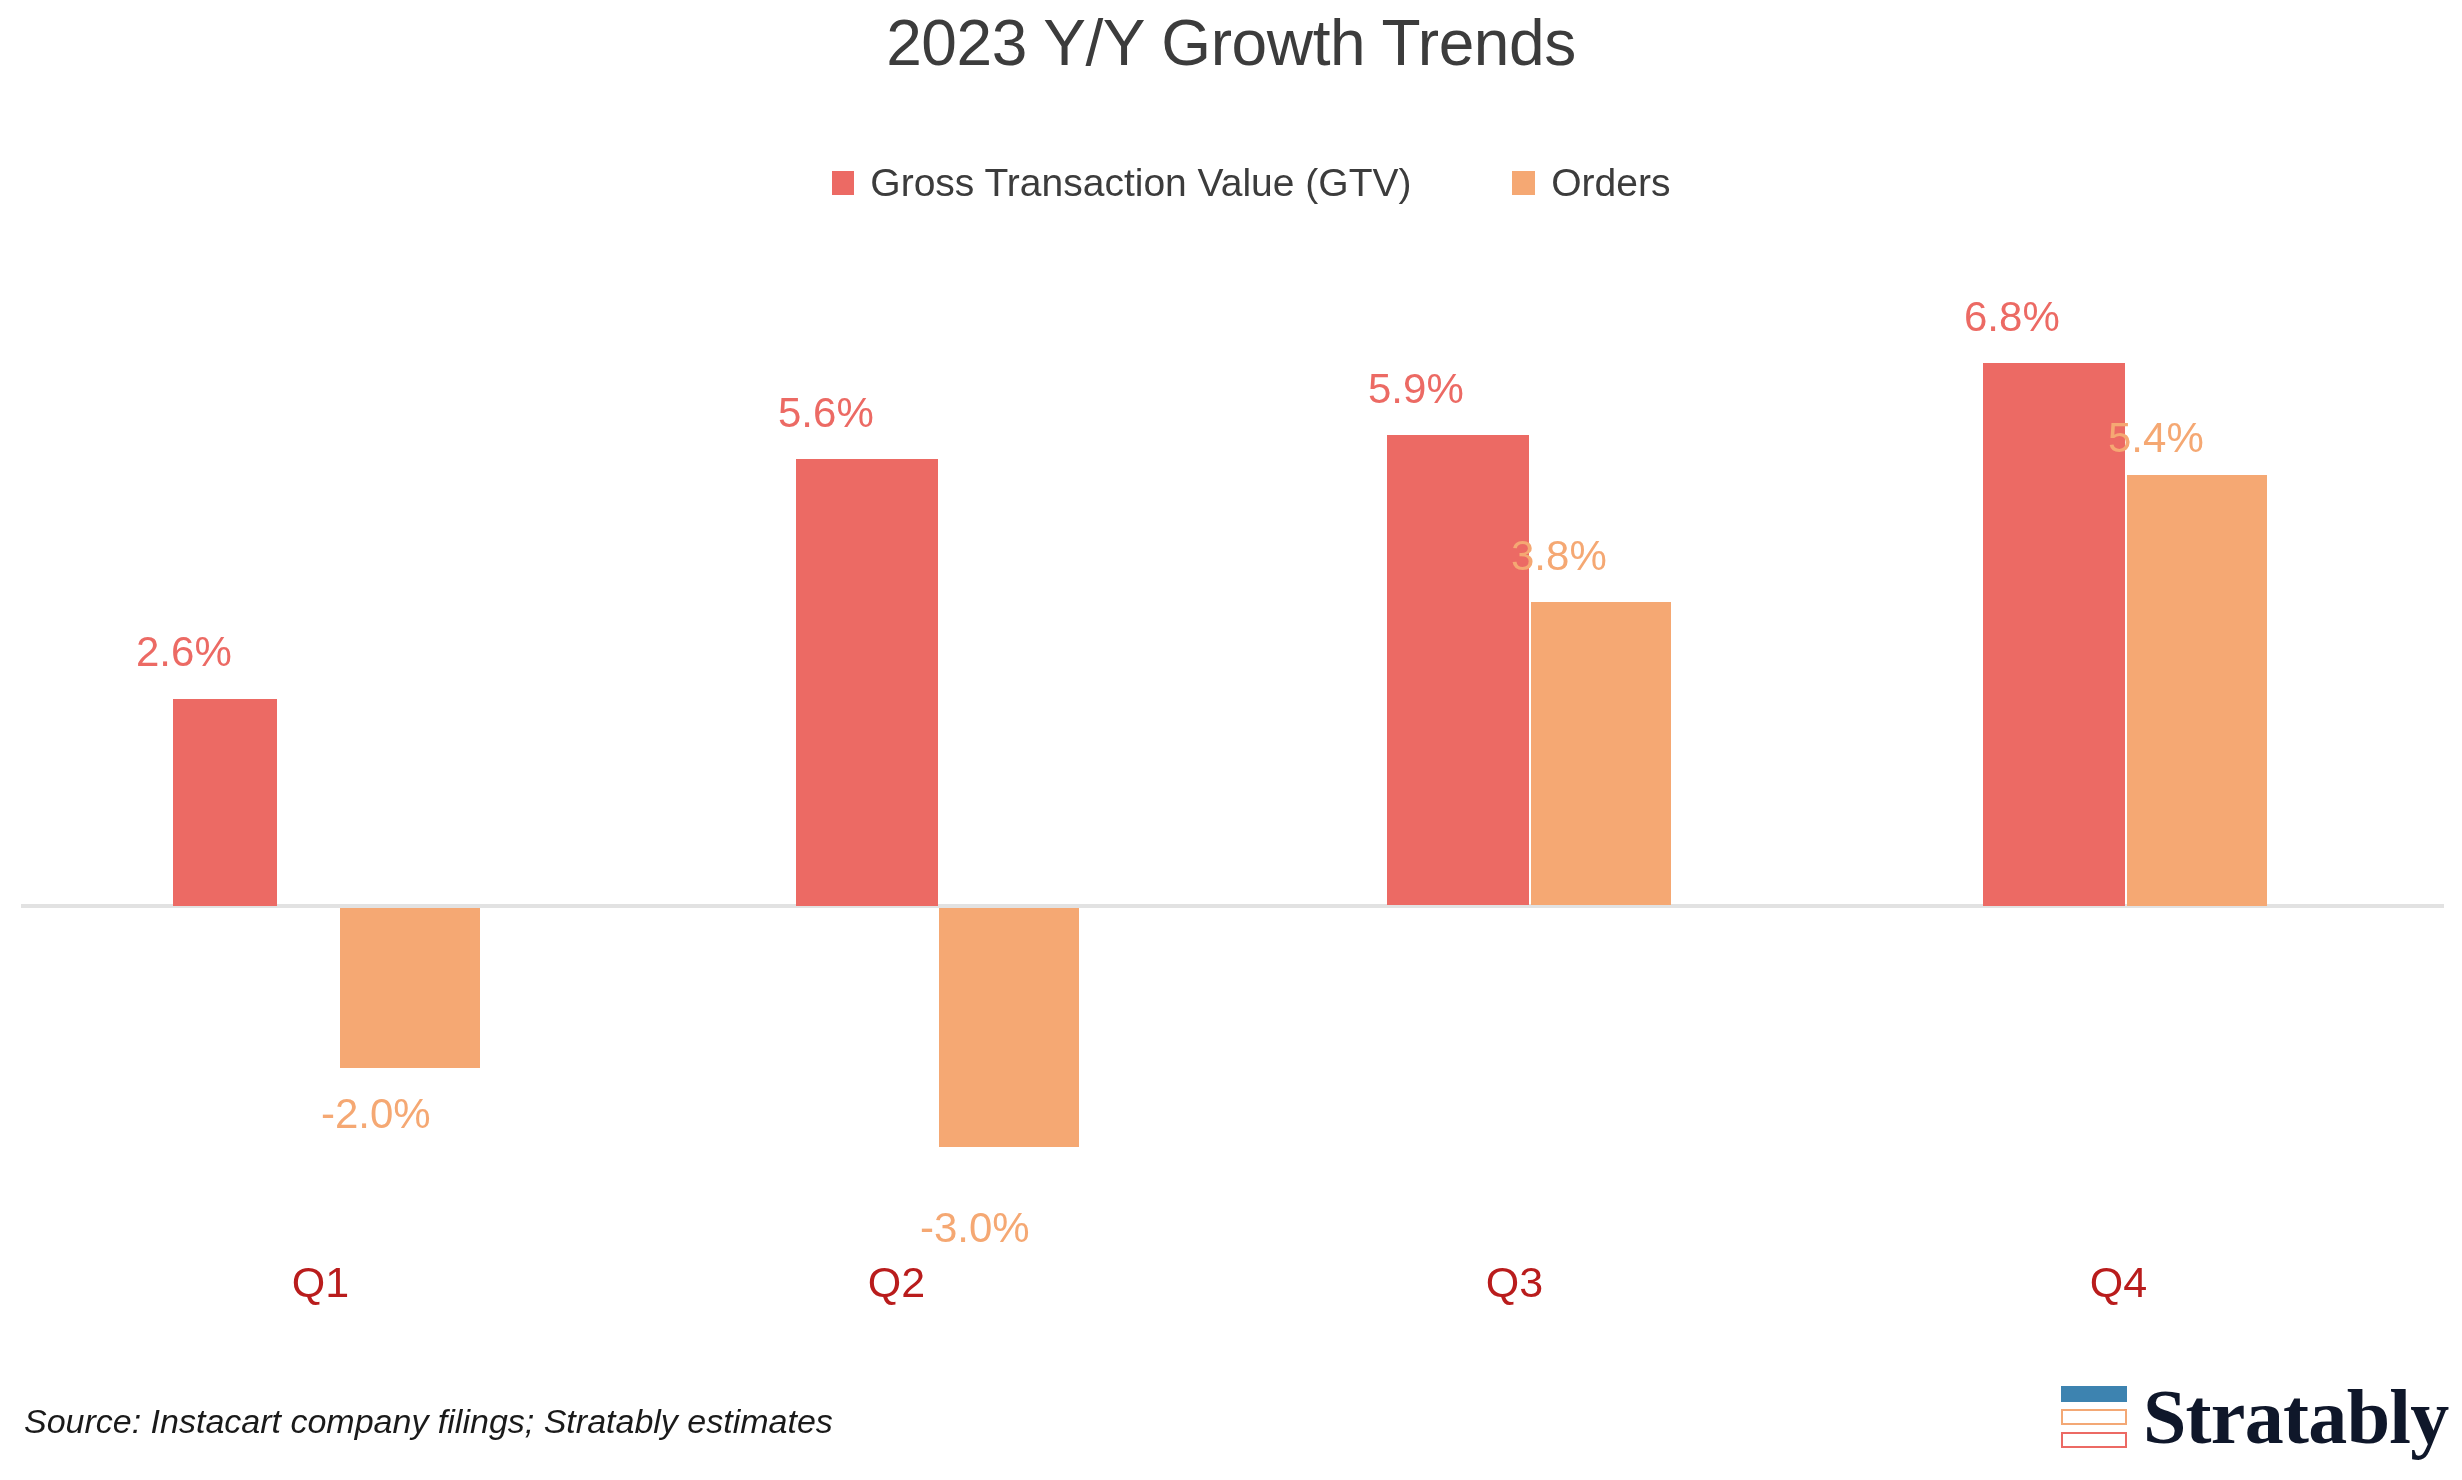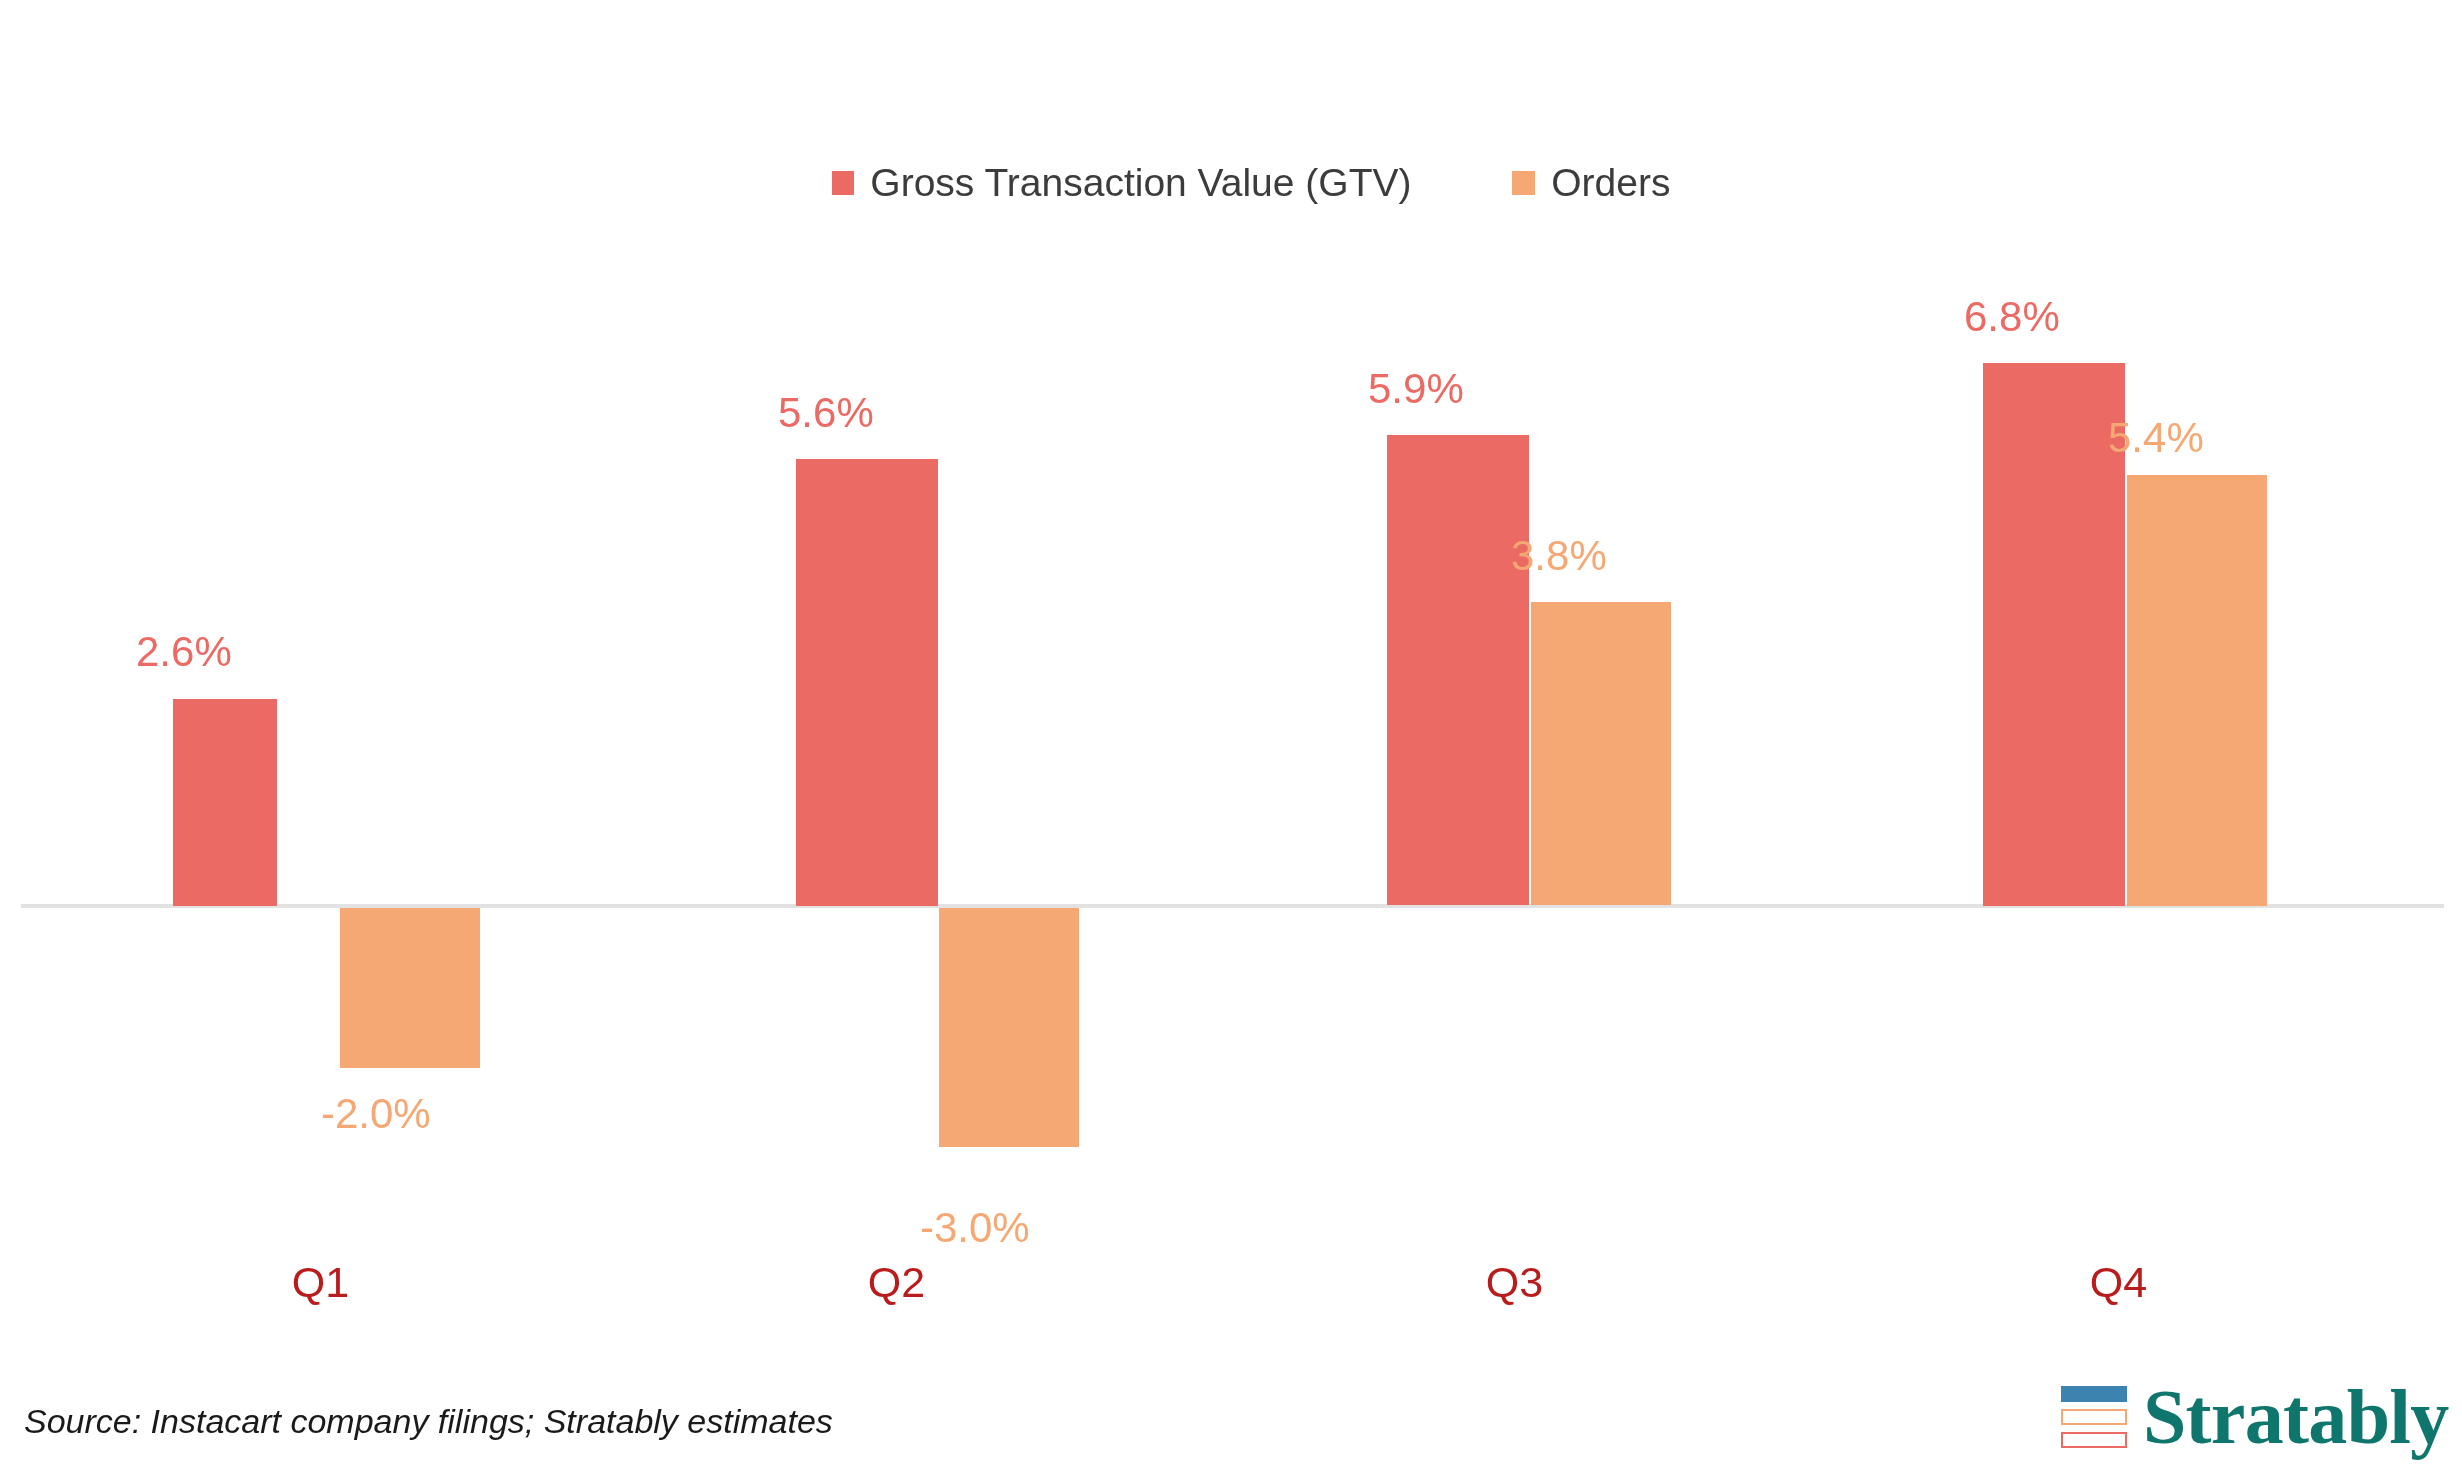--- a/index.html
+++ b/index.html
@@ -138,30 +138,31 @@
     width: 66px;
   }
   .logo-bar { height: 16.4px; box-sizing: border-box; }
   .logo-bar.b1 { background: #3d83b0; border: 1.5px solid #3d83b0; }
   .logo-bar.b2 { background: #ffffff; border: 2.2px solid #f3a875; }
   .logo-bar.b3 { background: #ffffff; border: 2.2px solid #ec6a64; }
   .logo-word {
     font-family: "Liberation Serif", serif;
     font-size: 78px;
     font-weight: 700;
-    color: #0f766e;
+    color: #0f172a;
     line-height: 1;
     letter-spacing: -0.7px;
   }
 </style>
 </head>
 <body>
 
 <div id="chart-root">
 
+  <div class="chart-title">2023 Y/Y Growth Trends</div>
 
   <div class="legend">
     <div class="legend-entry">
       <span class="legend-swatch" style="background:#ec6a64;"></span>
       <span class="legend-label">Gross Transaction Value (GTV)</span>
     </div>
     <div class="legend-entry">
       <span class="legend-swatch" style="background:#f5a873;"></span>
       <span class="legend-label">Orders</span>
     </div>

